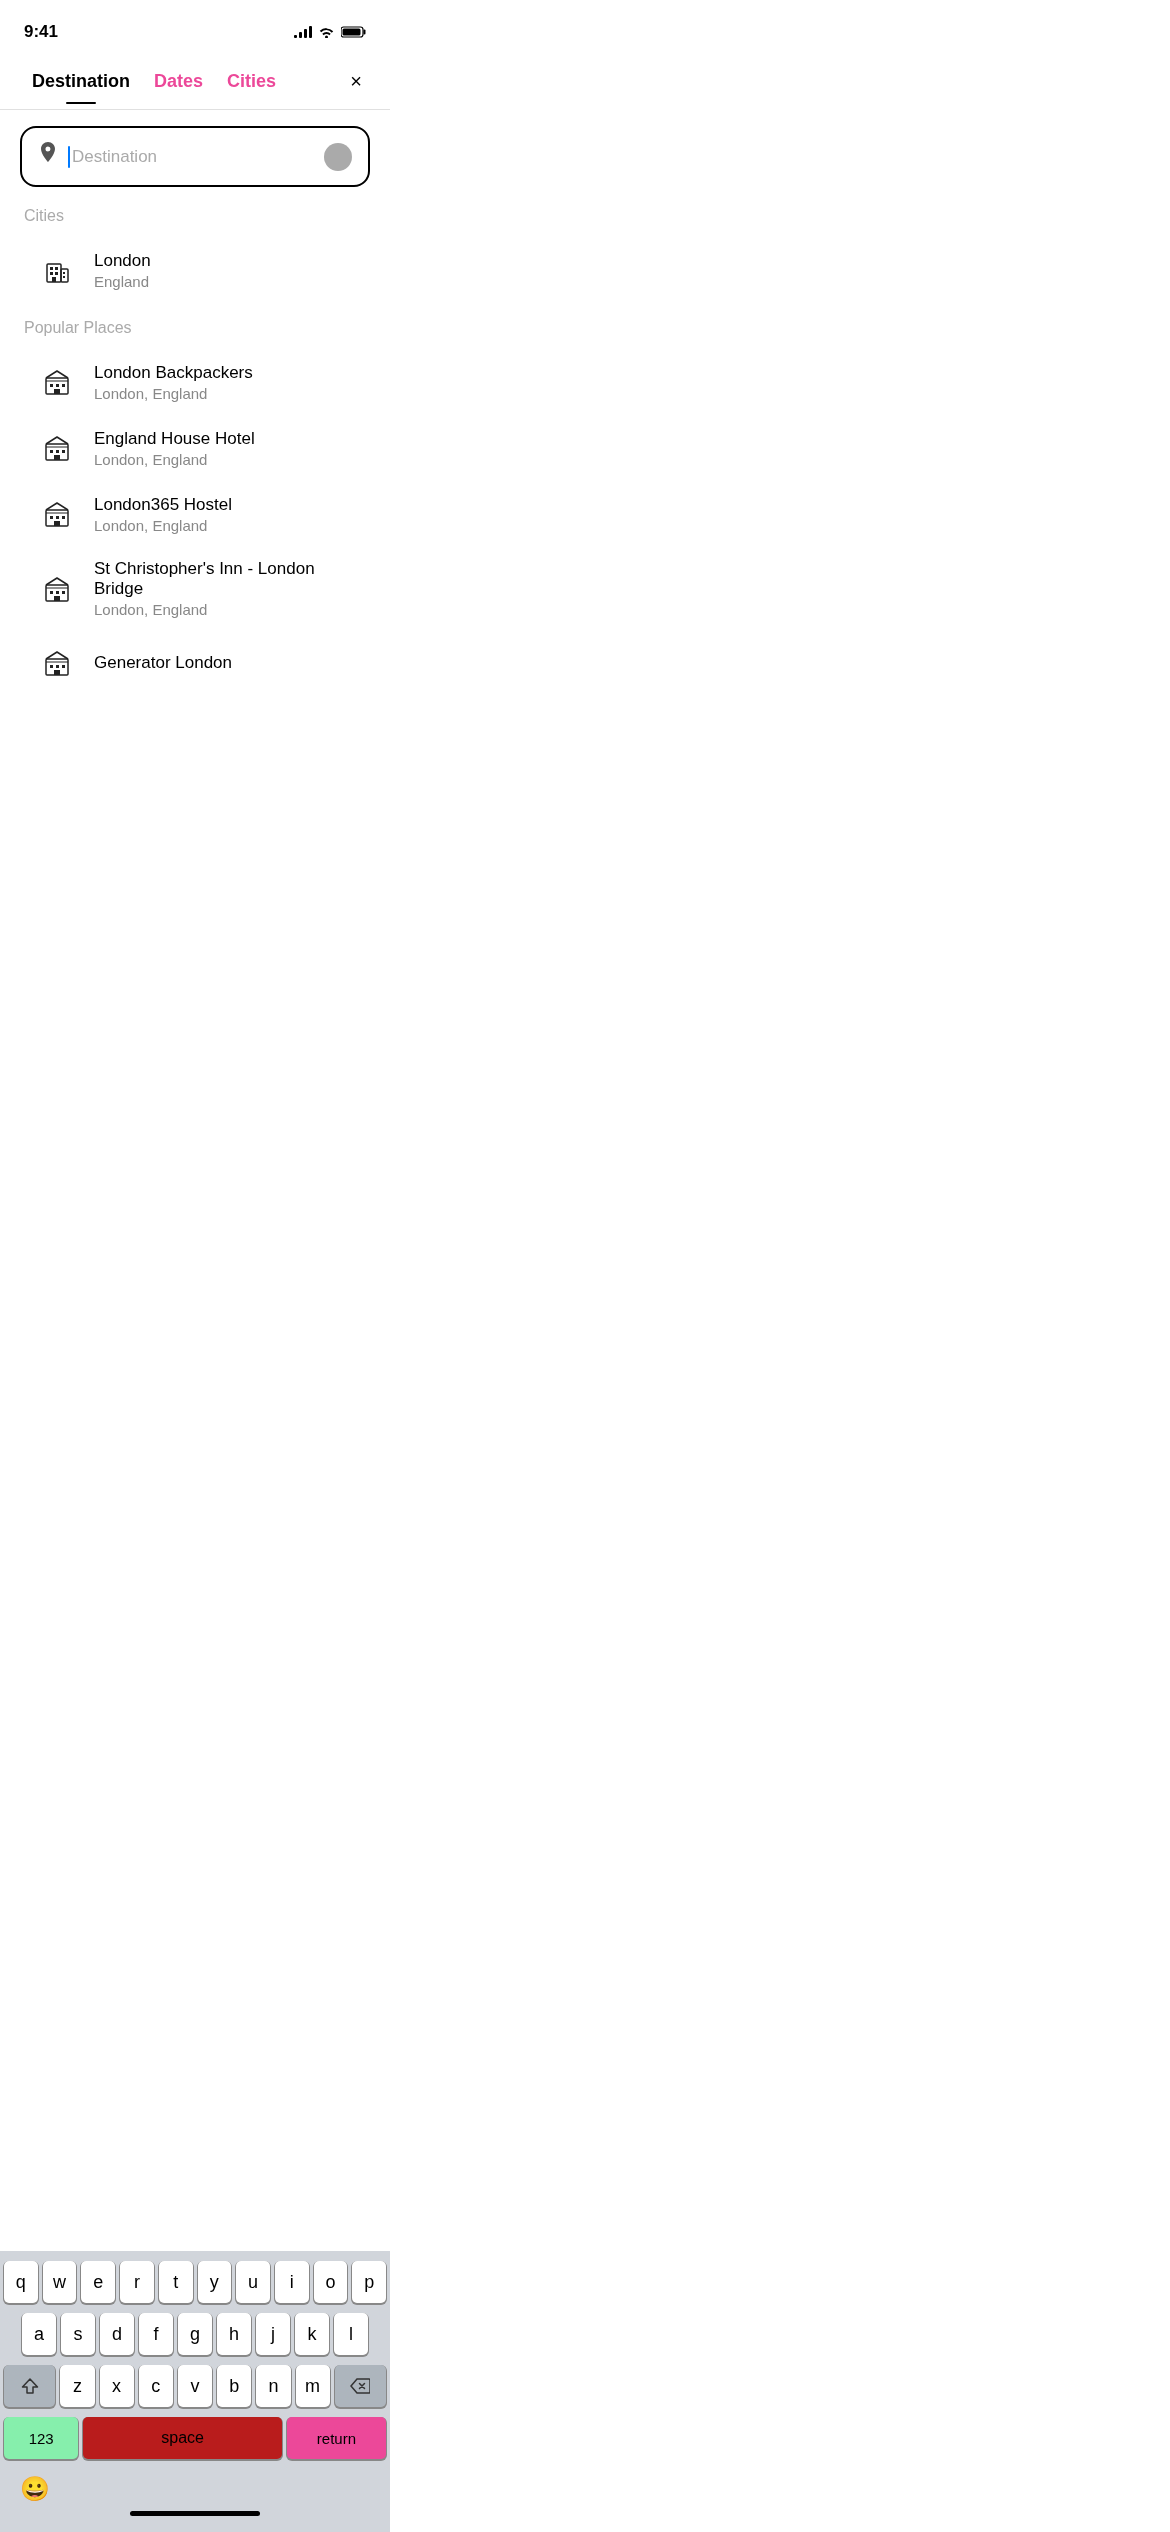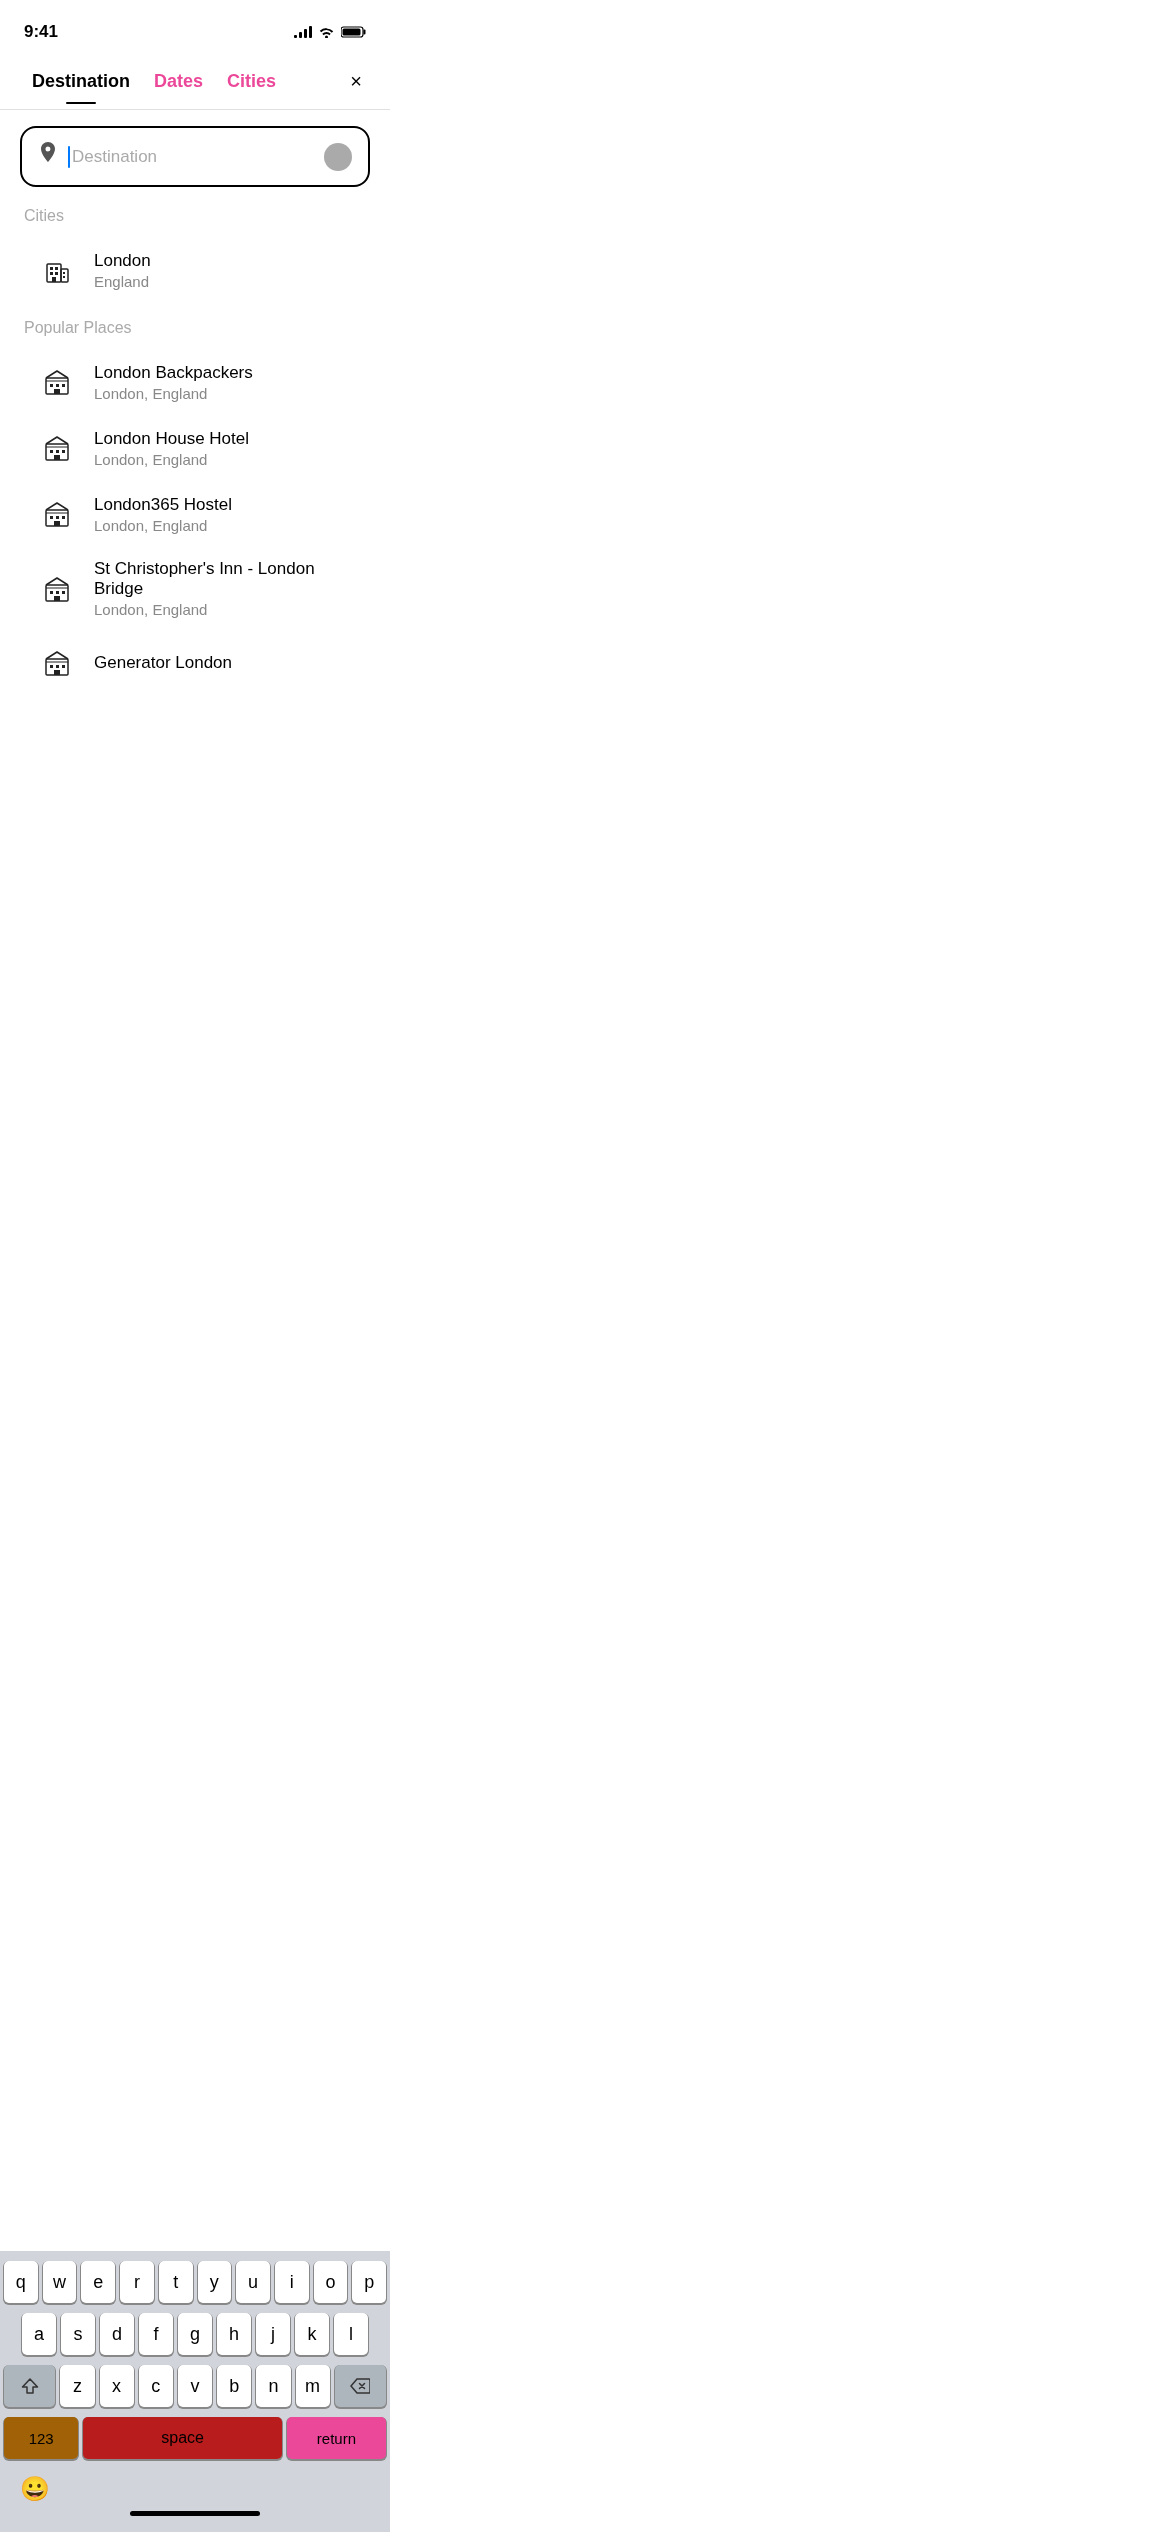--- a/index.html
+++ b/index.html
@@ -209,21 +209,21 @@
       align-items: center;
       justify-content: center;
       font-size: 18px;
       color: #000;
       font-weight: 400;
       box-shadow: 0 1px 0 1px #888;
       cursor: pointer;
       flex: 1;
     }
     .key.special {
-      background: #a16207;
+      background: #86efac;
       color: #000;
       font-size: 15px;
       flex: 1.5;
     }
     .key.space {
       background: #b91c1c;
       flex: 4;
       font-size: 16px;
     }
     .key.return-key {
@@ -353,21 +353,21 @@
       <rect x="3" y="10" width="22" height="16" rx="1" stroke="#222" stroke-width="1.5" fill="none"></rect>
       <path d="M3 13h22" stroke="#222" stroke-width="1"></path>
       <path d="M3 10L14 3l11 7" stroke="#222" stroke-width="1.5" fill="none" stroke-linejoin="round"></path>
       <rect x="7" y="16" width="3" height="3" fill="#222"></rect>
       <rect x="13" y="16" width="3" height="3" fill="#222"></rect>
       <rect x="19" y="16" width="3" height="3" fill="#222"></rect>
       <rect x="11" y="21" width="6" height="5" fill="#222"></rect>
     </svg>
   </div>
   <div class="item-text">
-    <span class="item-name">London House Hotel</span>
+    <span class="item-name">England House Hotel</span>
     <span class="item-sub">London, England</span>
   </div>
 </div>
 
 <div class="list-item">
   <div class="item-icon">
     <svg class="building-svg" viewBox="0 0 28 28" fill="none">
       <rect x="3" y="10" width="22" height="16" rx="1" stroke="#222" stroke-width="1.5" fill="none"></rect>
       <path d="M3 13h22" stroke="#222" stroke-width="1"></path>
       <path d="M3 10L14 3l11 7" stroke="#222" stroke-width="1.5" fill="none" stroke-linejoin="round"></path>

